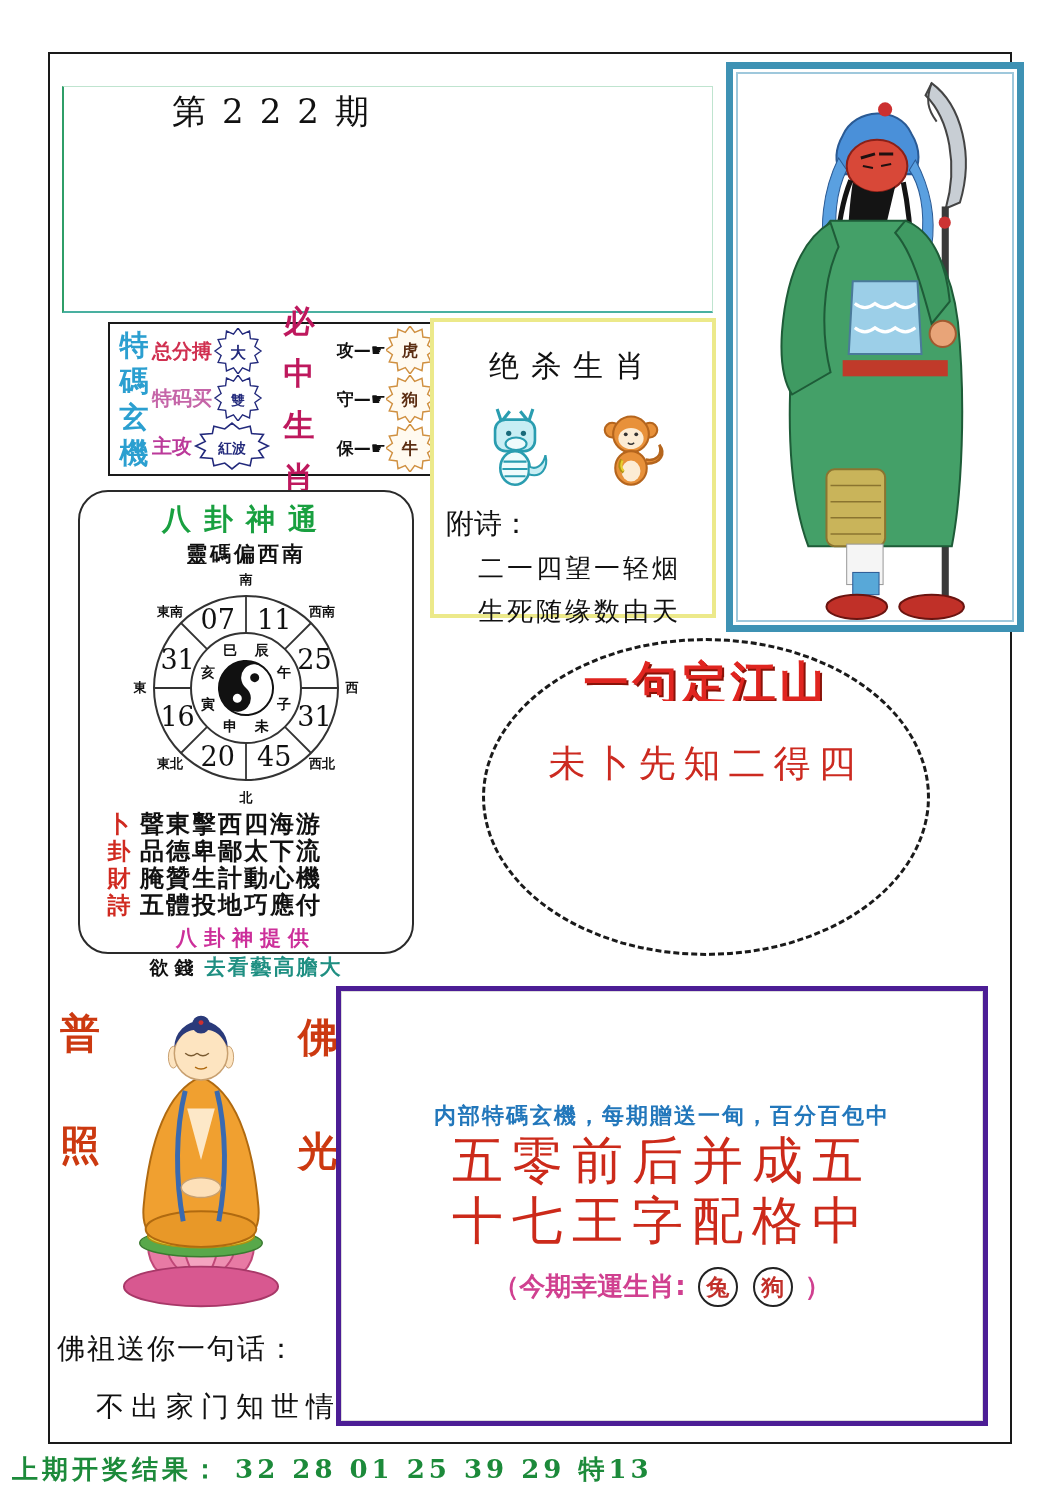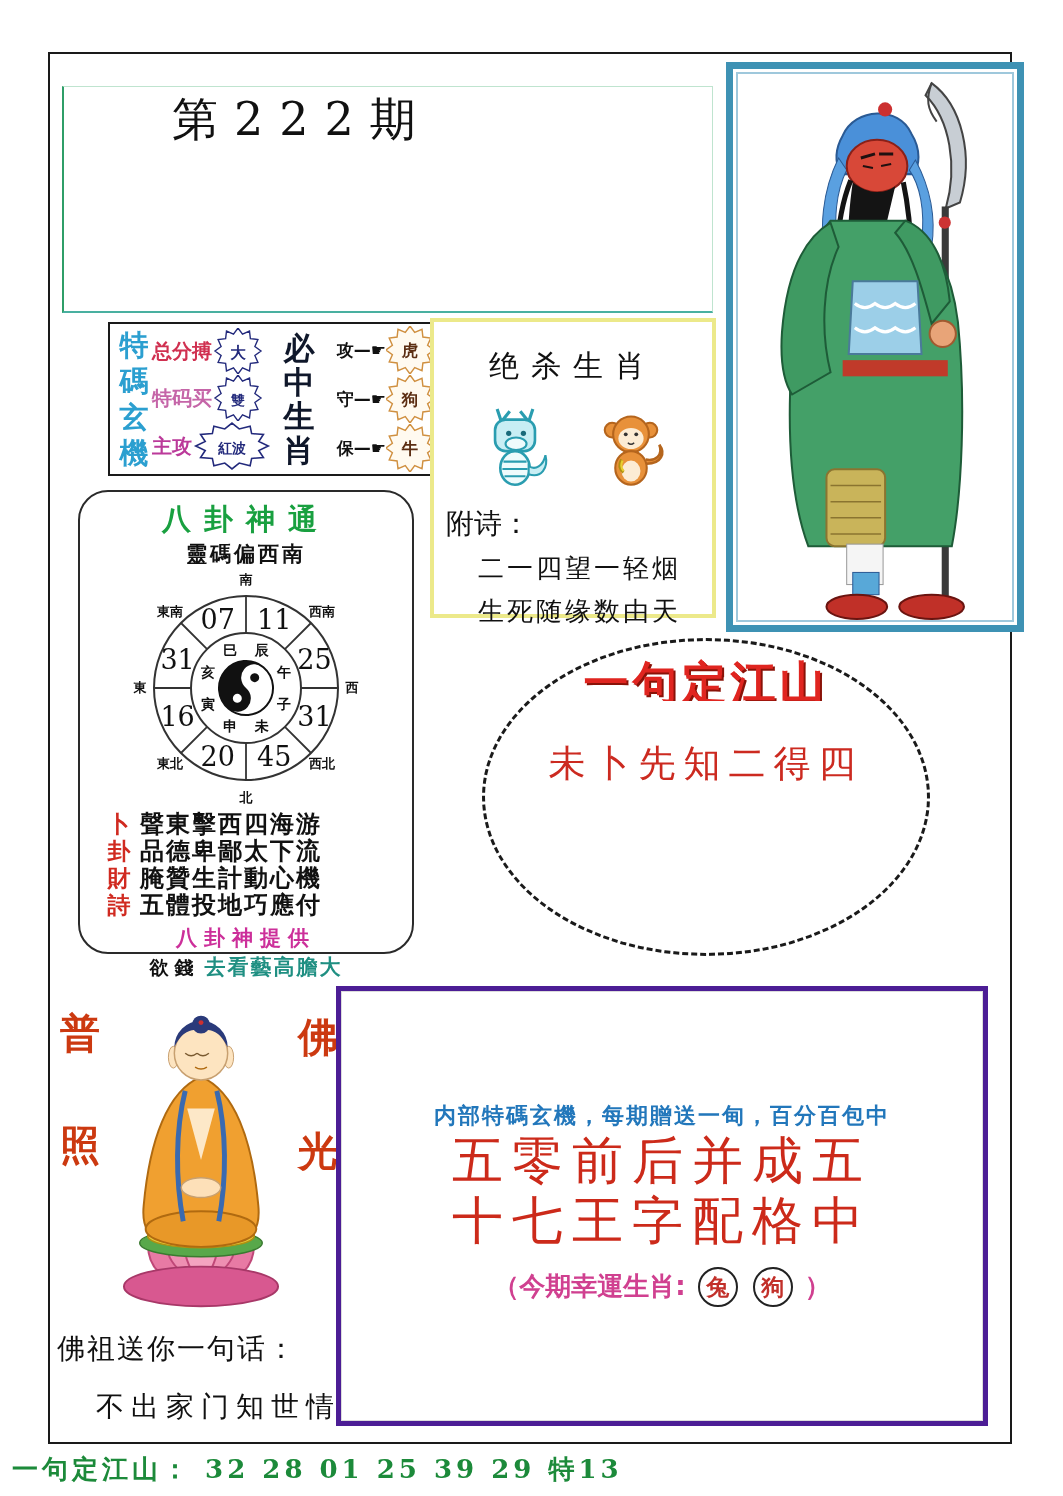--- a/index.html
+++ b/index.html
@@ -5,35 +5,35 @@
   html,body{margin:0;padding:0;background:#ffffff;}
   body{width:1063px;height:1496px;position:relative;font-family:"DejaVu Sans",sans-serif;overflow:hidden;}
   .abs{position:absolute;}
   
   .sheet-border{left:48px;top:52px;width:960px;height:1388px;border:2px solid #1a1a1a;background:#fff;}
   
   .title-box{left:62px;top:86px;width:648px;height:224px;background:#fff;
     border:1px solid #bfe4cf;border-left:2px solid #2f9e68;border-bottom:2px solid #49b0a0;}
   .main-title{margin:16px 0 0 66px;font-size:116px;font-weight:bold;letter-spacing:14px;
     font-family:"DejaVu Serif",serif;color:#8284c4;-webkit-text-stroke:3px #26265c;white-space:nowrap;}
-  .issue{margin:2px 0 0 108px;font-size:46px;letter-spacing:16px;color:#111;font-family:"DejaVu Serif",serif;}
+  .issue{margin:2px 0 0 108px;font-size:34px;letter-spacing:16px;color:#111;font-family:"DejaVu Serif",serif;}
   
   .guan-frame{left:726px;top:62px;width:284px;height:556px;border:7px solid #3e92b4;background:#fff;
     box-shadow:inset 0 0 0 3px #ffffff, inset 0 0 0 5px #9fc8dc;}
   .guan-frame svg{display:block;width:100%;height:100%;}
   
   .spec-box{left:76px;top:322px;width:334px;height:154px;border:2px solid #1a1a1a;background:#fff;
     display:flex;align-items:center;padding:4px 6px;box-sizing:border-box;margin-left:32px;}
   .vtext{word-break:break-all;text-align:center;font-weight:bold;}
   .spec-left{width:36px;font-size:29px;line-height:36px;color:#2b9fd0;font-family:"DejaVu Serif",serif;}
   .spec-mid-col{width:128px;display:flex;flex-direction:column;justify-content:space-between;height:142px;}
   .spec-row{display:flex;align-items:center;}
   .spec-label{font-size:20px;font-weight:bold;white-space:nowrap;}
   .lbl-0{color:#d03050;} .lbl-1{color:#c565a8;} .lbl-2{color:#bb3a9a;}
-  .spec-mid-vert{width:38px;font-size:31px;line-height:34px;color:#0f172a;font-family:"DejaVu Serif",serif;}
+  .spec-mid-vert{width:38px;font-size:31px;line-height:52px;color:#be185d;font-family:"DejaVu Serif",serif;}
   .spec-right-col{flex:1;display:flex;flex-direction:column;justify-content:space-between;height:146px;}
   .zrow{display:flex;align-items:center;justify-content:flex-end;}
   .zlabel{font-size:17px;font-weight:bold;color:#111;white-space:nowrap;}
   .star-small{display:block;}
   .star-navy polygon{fill:#fff;stroke:#232a7c;stroke-width:3;}
   .star-navy text{fill:#232a7c;font-weight:bold;}
   .star-orange polygon{fill:#fffaf0;stroke:#d09040;stroke-width:3;}
   .star-orange text{fill:#5b2d12;font-weight:bold;}
   
   .kill-box{left:430px;top:318px;width:286px;height:300px;border:4px solid #ece98a;background:#fff;box-sizing:border-box;}
@@ -320,17 +320,17 @@
   <div class="gb-line">十七王字配格中</div>
   <div class="gb-lucky">
     <span>（今期幸運生肖:</span>
     <span class="lucky-circle">兔</span>
     <span class="lucky-circle">狗</span>
     <span>）</span>
   </div>
 </div>
 
 <div class="abs footer">
-  <span>一句定江山：</span>
+  <span>上期开奖结果：</span>
   <span>32 28 01 25 39 29</span>
   <span> </span>
   <span>特13</span>
 </div>
 
 </body></html>

